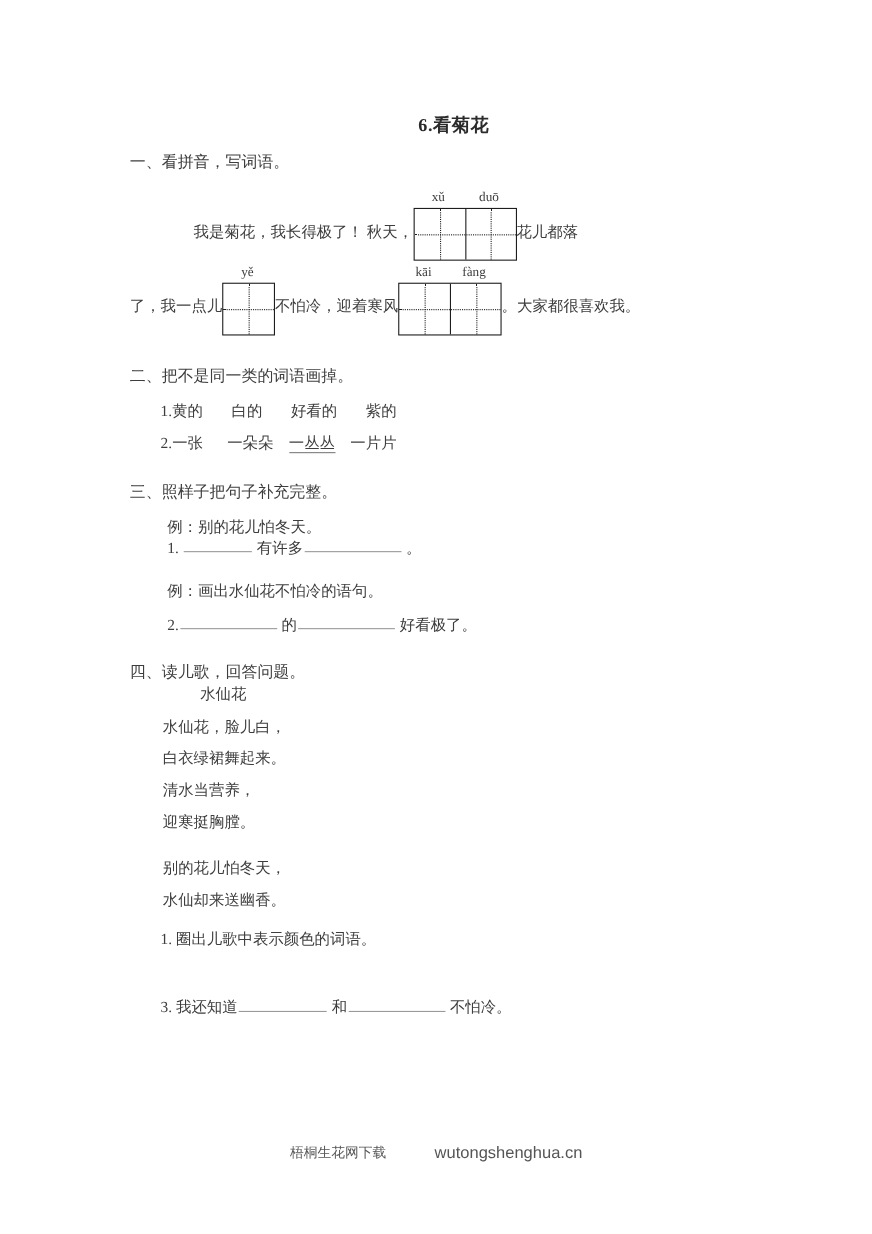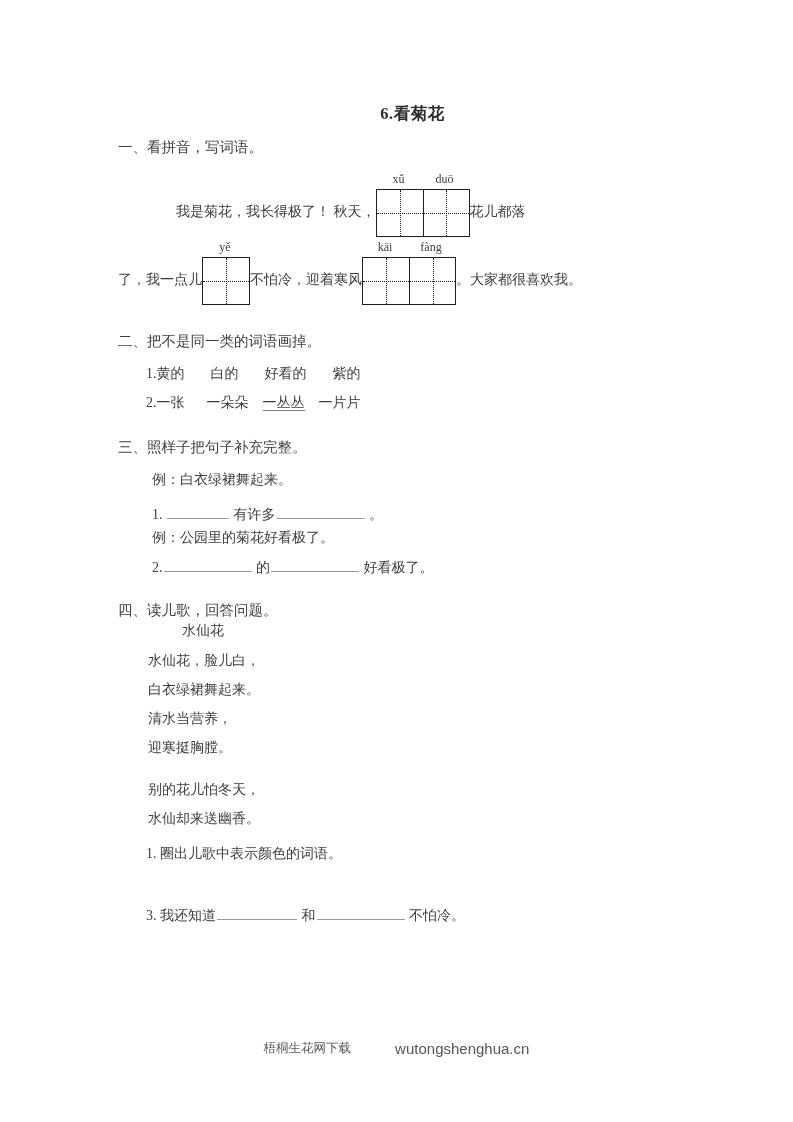--- a/index.html
+++ b/index.html
@@ -218,30 +218,30 @@
   <div class="line indent1" style="top:365px;">
     <span>1.</span><span>黄的</span><span style="display:inline-block;width:26px;"></span><span>白的</span><span style="display:inline-block;width:26px;"></span><span>好看的</span><span style="display:inline-block;width:26px;"></span><span>紫的</span>
   </div>
 
   <div class="line indent1" style="top:394px;">
     <span>2.</span><span>一张</span><span style="display:inline-block;width:22px;"></span><span>一朵朵</span><span style="display:inline-block;width:14px;"></span><span class="marked">一丛丛</span><span style="display:inline-block;width:14px;"></span><span>一片片</span>
   </div>
 
   <div class="sec-head" style="top:438px;">三、照样子把句子补充完整。</div>
 
-  <div class="line indent2" style="top:471px;">例：白衣绿裙舞起来。</div>
-
-  <div class="line indent2" style="top:505px;">
+  <div class="line indent2" style="top:471px;">例：别的花儿怕冬天。</div>
+
+  <div class="line indent2" style="top:488px;">
     <span>1.</span>
     <span class="blank b-sm"></span>
     <span>有许多</span><span class="blank b-lg"></span>
     <span>。</span>
   </div>
 
-  <div class="line indent2" style="top:529px;">例：公园里的菊花好看极了。</div>
+  <div class="line indent2" style="top:529px;">例：画出水仙花不怕冷的语句。</div>
 
   <div class="line indent2" style="top:558px;">
     <span>2.</span><span class="blank b-lg"></span>
     <span>的</span><span class="blank b-lg"></span>
     <span>好看极了。</span>
   </div>
 
   <div class="sec-head" style="top:601px;">四、读儿歌，回答问题。</div>
 
   <div class="line" style="top:622px; left:182px;">水仙花</div>

